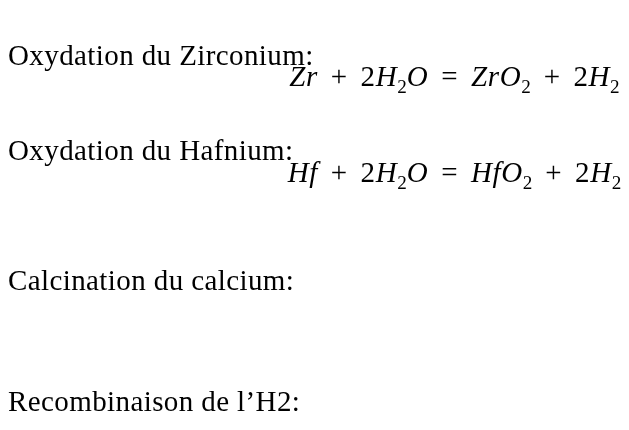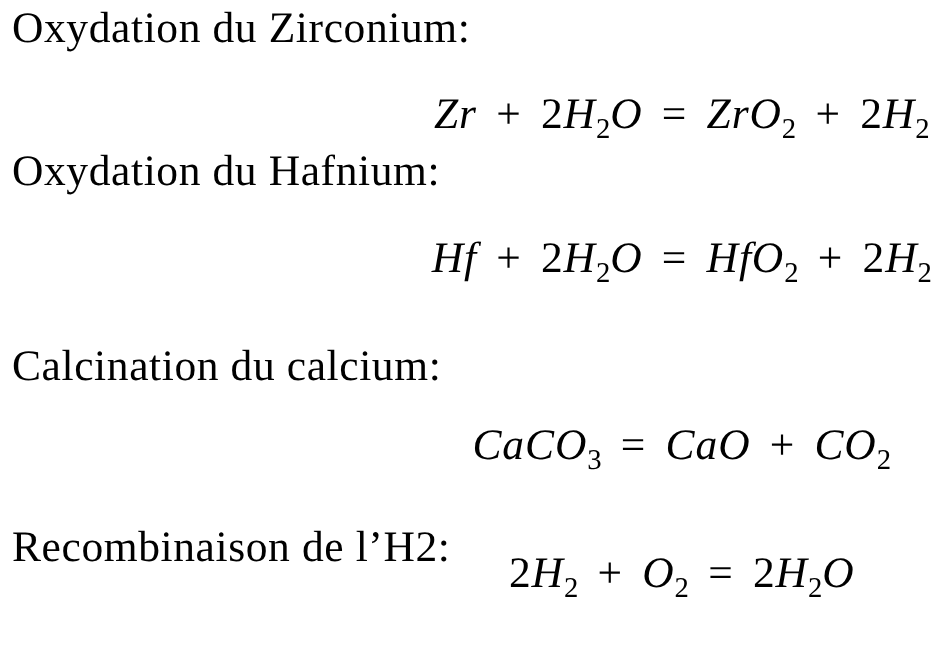--- a/index.html
+++ b/index.html
@@ -19,20 +19,21 @@
     width: 629px;
     height: 430px;
   }
   .heading {
     position: absolute;
     left: 8px;
     font-size: 29px;
     line-height: 34px;
     letter-spacing: 0.4px;
     white-space: nowrap;
+    margin-top: 36px;
   }
   .eqwrap {
     position: absolute;
     left: 280px;
     right: 0;
     text-align: center;
     font-size: 29px;
     line-height: 34px;
     white-space: nowrap;
   }
@@ -59,22 +60,16 @@
   <div class="eqwrap" style="top:59px">
     <span class="eq"><span class="it">Zr</span><span> + 2</span><span class="it">H</span><sub class="eq-sub">2</sub><span class="it">O</span><span> = </span><span class="it">ZrO</span><sub class="eq-sub">2</sub><span> + 2</span><span class="it">H</span><sub class="eq-sub">2</sub></span>
   </div>
 
   <div class="heading" style="top:97px">Oxydation du Hafnium:</div>
   <div class="eqwrap" style="top:155px">
     <span class="eq"><span class="it">Hf</span><span> + 2</span><span class="it">H</span><sub class="eq-sub">2</sub><span class="it">O</span><span> = </span><span class="it">HfO</span><sub class="eq-sub">2</sub><span> + 2</span><span class="it">H</span><sub class="eq-sub">2</sub></span>
   </div>
 
   <div class="heading" style="top:227px">Calcination du calcium:</div>
-  <div class="eqwrap" style="top:280px">
-    <span class="eq"><span class="it">CaCO</span><sub class="eq-sub">3</sub><span> = </span><span class="it">CaO</span><span> + </span><span class="it">CO</span><sub class="eq-sub">2</sub></span>
-  </div>
 
   <div class="heading" style="top:348px">Recombinaison de l’H2:</div>
-  <div class="eqwrap" style="top:365px">
-    <span class="eq"><span>2</span><span class="it">H</span><sub class="eq-sub">2</sub><span> + </span><span class="it">O</span><sub class="eq-sub">2</sub><span> = 2</span><span class="it">H</span><sub class="eq-sub">2</sub><span class="it">O</span></span>
-  </div>
 
 </div>
 
 </body></html>

